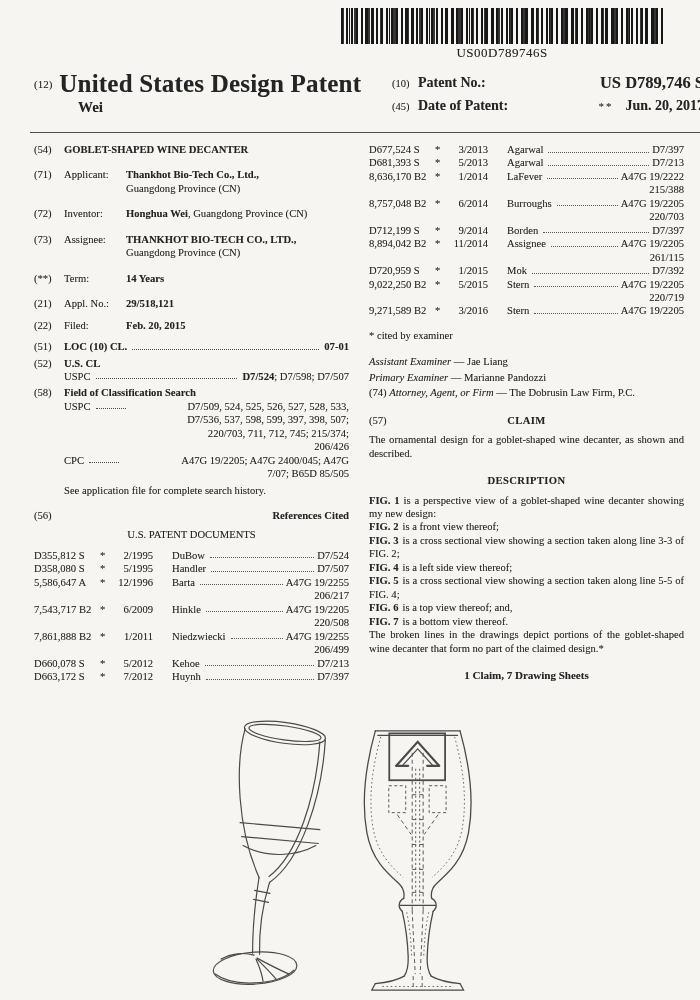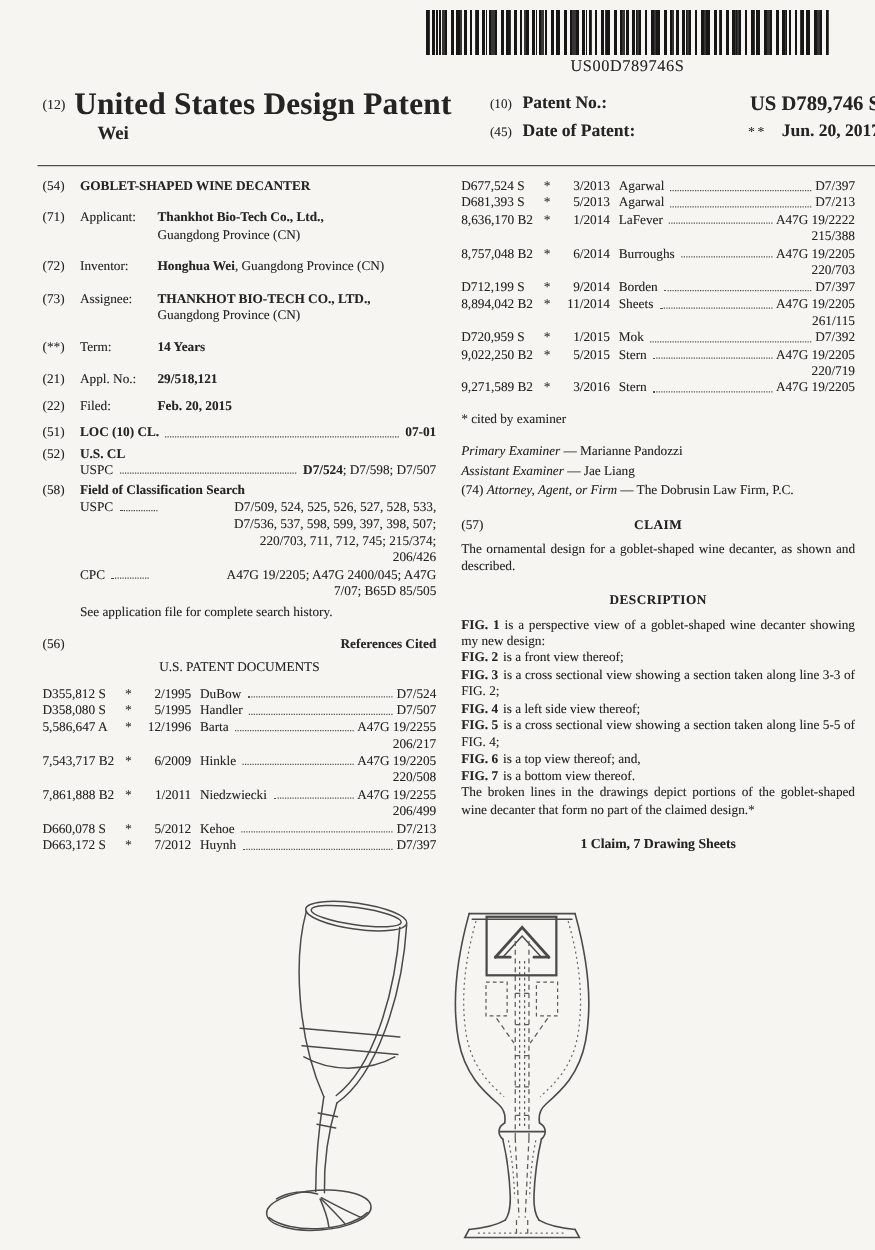--- a/index.html
+++ b/index.html
@@ -52,21 +52,21 @@
   .right-lines div{text-align:right}
   .note{margin-top:3px}
 
   .refhead{position:relative;text-align:right;margin:8px 0 5px}
   .refhead .fcode{position:absolute;left:0;width:auto}
   .refsub{text-align:center;margin-bottom:8px}
 
   .rrow{display:flex;white-space:nowrap}
   .r-num{width:66px;flex:none}
   .r-star{width:11px;flex:none}
-  .r-date{width:42px;flex:none;text-align:right;margin-right:7px}
+  .r-date{width:42px;flex:none;text-align:right;margin-right:19px}
   .r-name{margin-right:2px}
   .r-dots{flex:1;border-bottom:1px dotted #555;margin:0 3px;height:8.5px;align-self:flex-start}
   .r-cls{text-align:center}
   .r-cont{text-align:right;white-space:nowrap}
 
   .cited{margin-top:11px}
   .exam{margin-top:13px}
   .exam div{margin-bottom:2px}
   .f74{margin-top:2px}
 
@@ -324,21 +324,21 @@
         <span class="r-star">*</span>
         <span class="r-date">9/2014</span>
         <span class="r-name">Borden</span>
         <span class="r-dots"></span>
         <span class="r-cls">D7/397</span>
       </div>
       <div class="rrow">
         <span class="r-num">8,894,042 B2</span>
         <span class="r-star">*</span>
         <span class="r-date">11/2014</span>
-        <span class="r-name">Sheets</span>
+        <span class="r-name">Assignee</span>
         <span class="r-dots"></span>
         <span class="r-cls">A47G 19/2205</span>
       </div>
       <div class="r-cont">261/115</div>
       <div class="rrow">
         <span class="r-num">D720,959 S</span>
         <span class="r-star">*</span>
         <span class="r-date">1/2015</span>
         <span class="r-name">Mok</span>
         <span class="r-dots"></span>
@@ -358,22 +358,22 @@
         <span class="r-star">*</span>
         <span class="r-date">3/2016</span>
         <span class="r-name">Stern</span>
         <span class="r-dots"></span>
         <span class="r-cls">A47G 19/2205</span>
       </div>
 
       <div class="cited">* cited by examiner</div>
 
       <div class="exam">
+        <div><span class="i">Assistant Examiner</span> <span>— Jae Liang</span></div>
         <div><span class="i">Primary Examiner</span> <span>— Marianne Pandozzi</span></div>
-        <div><span class="i">Assistant Examiner</span> <span>— Jae Liang</span></div>
         <div class="f74"><span>(74)</span> <span class="i">Attorney, Agent, or Firm</span> <span>— The Dobrusin Law Firm, P.C.</span></div>
       </div>
 
       <div class="sechead">
         <span class="scode">(57)</span>
         <span>CLAIM</span>
       </div>
       <div class="jtext">The ornamental design for a goblet-shaped wine decanter, as shown and described.</div>
 
       <div class="sechead">

